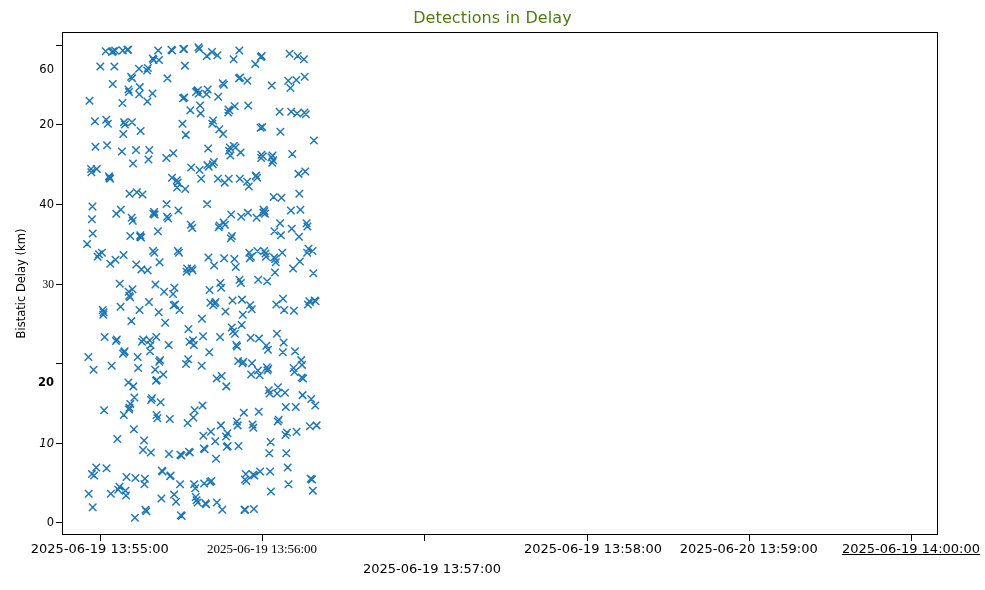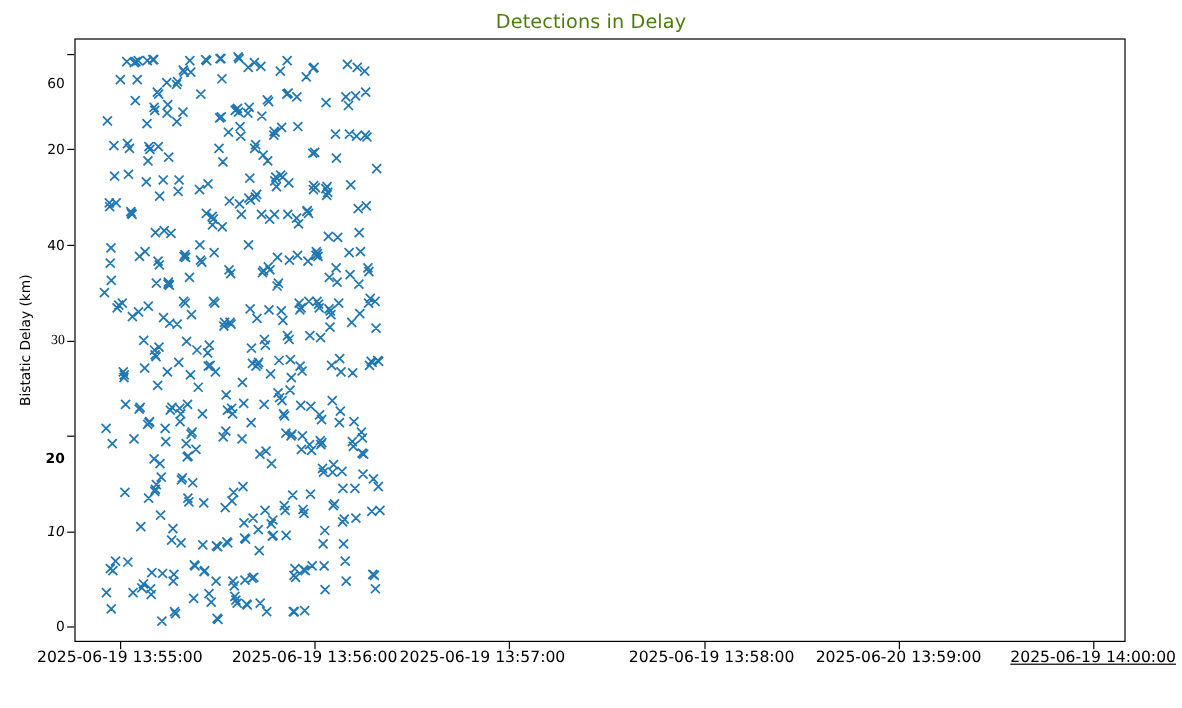--- a/index.html
+++ b/index.html
@@ -131,23 +131,23 @@
 
   <div id="axes">
     <svg id="plot-svg" viewBox="0 0 876 503" preserveAspectRatio="none" aria-hidden="true">
         <path d="M22.75 63.91L30.24 71.39M22.75 71.39L30.24 63.91M24.37 132.35L31.86 139.84M24.37 139.84L31.86 132.35M24.64 135.54L32.13 143.02M24.64 143.02L32.13 135.54M20.32 207.17L27.81 214.65M20.32 214.65L27.81 207.17M25.73 169.76L33.21 177.25M25.73 177.25L33.21 169.76M25.19 182.49L32.67 189.98M25.19 189.98L32.67 182.49M28.16 84.60L35.65 92.09M28.16 92.09L35.65 84.60M28.70 110.07L36.19 117.56M28.70 117.56L36.19 110.07M30.05 132.35L37.54 139.84M30.05 139.84L37.54 132.35M26.00 196.82L33.48 204.31M26.00 204.31L33.48 196.82M21.67 320.18L29.16 327.67M21.67 327.67L29.16 320.18M26.81 332.92L34.30 340.40M26.81 340.40L34.30 332.92M25.19 437.18L32.67 444.66M25.19 444.66L32.67 437.18M27.35 438.77L34.84 446.26M27.35 446.26L34.84 438.77M21.94 457.07L29.43 464.56M21.94 464.56L29.43 457.07M26.00 470.60L33.48 478.09M26.00 478.09L33.48 470.60M29.51 430.81L37.00 438.30M29.51 438.30L37.00 430.81M32.22 217.51L39.70 225.00M32.22 225.00L39.70 217.51M30.86 219.90L38.35 227.39M30.86 227.39L38.35 219.90M33.57 29.68L41.06 37.17M33.57 37.17L41.06 29.68M35.19 215.92L42.68 223.41M35.19 223.41L42.68 215.92M36.00 273.22L43.49 280.71M36.00 280.71L43.49 273.22M36.54 278.00L44.03 285.49M36.54 285.49L44.03 278.00M36.81 275.61L44.30 283.10M36.81 283.10L44.30 275.61M37.89 300.28L45.38 307.77M37.89 307.77L45.38 300.28M38.97 14.56L46.46 22.05M38.97 22.05L46.46 14.56M39.52 83.01L47.00 90.50M39.52 90.50L47.00 83.01M40.33 108.48L47.81 115.96M40.33 115.96L47.81 108.48M37.35 373.51L44.84 380.99M37.35 380.99L44.84 373.51M39.79 431.61L47.27 439.09M39.79 439.09L47.27 431.61M41.14 86.99L48.63 94.48M41.14 94.48L48.63 86.99M42.22 139.52L49.71 147.00M42.22 147.00L49.71 139.52M42.76 141.11L50.25 148.60M42.76 148.60L50.25 141.11M43.30 141.90L50.79 149.39M43.30 149.39L50.79 141.90M43.57 227.06L51.06 234.55M43.57 234.55L51.06 227.06M45.19 15.36L52.68 22.85M45.19 22.85L52.68 15.36M46.00 47.19L53.49 54.68M46.00 54.68L53.49 47.19M46.54 14.56L54.03 22.05M46.54 22.05L54.03 14.56M44.92 328.94L52.41 336.42M44.92 336.42L52.41 328.94M44.11 457.07L51.60 464.56M44.11 464.56L51.60 457.07M47.63 29.68L55.11 37.17M47.63 37.17L55.11 29.68M48.44 13.77L55.93 21.25M48.44 21.25L55.93 13.77M49.52 176.92L57.01 184.41M49.52 184.41L57.01 176.92M48.71 223.08L56.20 230.57M48.71 230.57L56.20 223.08M50.06 302.67L57.55 310.16M50.06 310.16L57.55 302.67M49.25 304.26L56.74 311.75M49.25 311.75L56.74 304.26M50.60 402.16L58.09 409.65M50.60 409.65L58.09 402.16M51.41 453.09L58.90 460.58M51.41 460.58L58.90 453.09M52.76 449.91L60.25 457.40M52.76 457.40L60.25 449.91M54.12 172.94L61.60 180.43M54.12 180.43L61.60 172.94M53.03 246.96L60.52 254.45M53.03 254.45L60.52 246.96M53.84 270.04L61.33 277.53M53.84 277.53L61.33 270.04M55.20 114.84L62.68 122.33M55.20 122.33L62.68 114.84M56.01 13.77L63.50 21.25M56.01 21.25L63.50 13.77M55.74 66.29L63.23 73.78M55.74 73.78L63.23 66.29M56.55 97.33L64.04 104.82M56.55 104.82L64.04 97.33M57.36 85.40L64.85 92.88M57.36 92.88L64.85 85.40M58.17 87.78L65.66 95.27M58.17 95.27L65.66 87.78M56.82 218.31L64.31 225.80M56.82 225.80L64.31 218.31M56.28 317.00L63.77 324.49M56.28 324.49L63.77 317.00M57.36 315.41L64.85 322.89M57.36 322.89L64.85 315.41M57.90 314.61L65.39 322.10M57.90 322.10L65.39 314.61M57.09 378.28L64.58 385.77M57.09 385.77L64.58 378.28M58.71 453.89L66.20 461.38M58.71 461.38L66.20 453.89M59.79 440.36L67.28 447.85M59.79 447.85L67.28 440.36M59.25 458.67L66.74 466.15M59.25 466.15L66.74 458.67M60.60 12.97L68.09 20.46M60.60 20.46L68.09 12.97M61.42 12.97L68.90 20.46M61.42 20.46L68.90 12.97M62.23 55.15L69.71 62.64M62.23 62.64L69.71 55.15M61.69 52.76L69.17 60.25M61.69 60.25L69.17 52.76M62.77 157.02L70.26 164.51M62.77 164.51L70.26 157.02M63.58 199.21L71.07 206.69M63.58 206.69L71.07 199.21M61.96 254.92L69.44 262.41M61.96 262.41L69.44 254.92M62.50 258.90L69.98 266.39M62.50 266.39L69.98 258.90M63.31 260.49L70.80 267.98M63.31 267.98L70.80 260.49M61.69 345.65L69.17 353.14M61.69 353.14L69.17 345.65M62.77 371.12L70.26 378.61M62.77 378.61L70.26 371.12M62.23 372.71L69.71 380.20M62.23 380.20L69.71 372.71M63.58 367.14L71.07 374.63M63.58 374.63L71.07 367.14M64.39 40.03L71.88 47.52M64.39 47.52L71.88 40.03M65.47 41.62L72.96 49.11M65.47 49.11L72.96 41.62M65.20 85.40L72.69 92.88M65.20 92.88L72.69 85.40M66.28 126.78L73.77 134.27M66.28 134.27L73.77 126.78M64.93 180.90L72.42 188.39M64.93 188.39L72.42 180.90M66.01 184.09L73.50 191.57M66.01 191.57L73.50 184.09M64.66 284.37L72.15 291.85M64.66 291.85L72.15 284.37M65.74 252.53L73.23 260.02M65.74 260.02L73.23 252.53M66.55 349.63L74.04 357.12M66.55 357.12L74.04 349.63M67.63 360.77L75.12 368.26M67.63 368.26L75.12 360.77M67.09 392.61L74.58 400.10M67.09 400.10L74.58 392.61M68.72 441.16L76.20 448.64M68.72 448.64L76.20 441.16M68.17 480.95L75.66 488.44M68.17 488.44L75.66 480.95M69.26 113.25L76.74 120.74M69.26 120.74L76.74 113.25M70.07 155.43L77.56 162.92M70.07 162.92L77.56 155.43M69.53 227.86L77.01 235.35M69.53 235.35L77.01 227.86M70.88 320.18L78.37 327.67M70.88 327.67L78.37 320.18M71.42 331.32L78.91 338.81M71.42 338.81L78.91 331.32M72.23 32.07L79.72 39.56M72.23 39.56L79.72 32.07M73.04 50.38L80.53 57.86M73.04 57.86L80.53 50.38M72.50 57.54L79.99 65.03M72.50 65.03L79.99 57.54M73.85 94.15L81.34 101.64M73.85 101.64L81.34 94.15M73.31 200.00L80.80 207.49M73.31 207.49L80.80 200.00M74.39 200.80L81.88 208.29M74.39 208.29L81.88 200.80M73.58 198.41L81.07 205.90M73.58 205.90L81.07 198.41M72.77 273.22L80.26 280.71M72.77 280.71L80.26 273.22M74.66 232.63L82.15 240.12M74.66 240.12L82.15 232.63M75.74 157.82L83.23 165.31M75.74 165.31L83.23 157.82M75.20 305.06L82.69 312.55M75.20 312.55L82.69 305.06M76.56 302.67L84.04 310.16M76.56 310.16L84.04 302.67M76.29 413.30L83.77 420.79M76.29 420.79L83.77 413.30M77.37 403.75L84.86 411.24M77.37 411.24L84.86 403.75M78.18 441.95L85.67 449.44M78.18 449.44L85.67 441.95M77.64 447.52L85.13 455.01M77.64 455.01L85.13 447.52M78.72 472.99L86.21 480.48M78.72 480.48L86.21 472.99M79.53 474.58L87.02 482.07M79.53 482.07L87.02 474.58M80.34 33.66L87.83 41.15M80.34 41.15L87.83 33.66M81.15 31.27L88.64 38.76M81.15 38.76L88.64 31.27M80.61 64.70L88.10 72.19M80.61 72.19L88.10 64.70M81.69 122.80L89.18 130.29M81.69 130.29L89.18 122.80M82.50 113.25L89.99 120.74M82.50 120.74L89.99 113.25M80.88 233.43L88.37 240.92M80.88 240.92L88.37 233.43M82.23 265.27L89.72 272.75M82.23 272.75L89.72 265.27M83.04 303.47L90.53 310.96M83.04 310.96L90.53 303.47M83.86 308.24L91.34 315.73M83.86 315.73L91.34 308.24M83.32 314.61L90.80 322.10M83.32 322.10L90.80 314.61M84.40 363.16L91.88 370.65M84.40 370.65L91.88 363.16M85.21 361.57L92.70 369.06M85.21 369.06L92.70 361.57M84.13 415.69L91.61 423.18M84.13 423.18L91.61 415.69M86.02 21.72L93.51 29.21M86.02 29.21L93.51 21.72M86.83 23.32L94.32 30.80M86.83 30.80L94.32 23.32M85.75 56.74L93.24 64.23M85.75 64.23L93.24 56.74M87.37 175.33L94.86 182.82M87.37 182.82L94.86 175.33M86.56 176.92L94.05 184.41M86.56 184.41L94.05 176.92M87.91 177.72L95.40 185.21M87.91 185.21L95.40 177.72M86.29 214.33L93.78 221.82M86.29 221.82L93.78 214.33M87.64 215.92L95.13 223.41M87.64 223.41L95.13 215.92M88.72 247.76L96.21 255.24M88.72 255.24L96.21 247.76M89.53 300.28L97.02 307.77M89.53 307.77L97.02 300.28M88.45 332.92L95.94 340.40M88.45 340.40L95.94 332.92M90.07 343.26L97.56 350.75M90.07 350.75L97.56 343.26M89.26 344.06L96.75 351.55M89.26 351.55L96.75 344.06M90.62 381.46L98.10 388.95M90.62 388.95L98.10 381.46M89.80 378.28L97.29 385.77M89.80 385.77L97.29 378.28M91.43 13.77L98.91 21.25M91.43 21.25L98.91 13.77M92.24 23.32L99.73 30.80M92.24 30.80L99.73 23.32M91.16 194.43L98.64 201.92M91.16 201.92L98.64 194.43M92.78 225.47L100.27 232.96M92.78 232.96L100.27 225.47M91.97 275.61L99.46 283.10M91.97 283.10L99.46 275.61M93.32 323.37L100.81 330.85M93.32 330.85L100.81 323.37M92.51 324.96L100.00 332.44M92.51 332.44L100.00 324.96M93.86 365.55L101.35 373.04M93.86 373.04L101.35 365.55M94.67 461.85L102.16 469.34M94.67 469.34L102.16 461.85M95.75 434.79L103.24 442.28M95.75 442.28L103.24 434.79M95.21 433.99L102.70 441.48M95.21 441.48L102.70 433.99M96.56 337.69L104.05 345.18M96.56 345.18L104.05 337.69M97.37 254.92L104.86 262.41M97.37 262.41L104.86 254.92M98.46 285.96L105.94 293.45M98.46 293.45L105.94 285.96M99.54 121.21L107.03 128.70M99.54 128.70L107.03 121.21M100.62 41.62L108.11 49.11M100.62 49.11L108.11 41.62M99.81 167.37L107.30 174.86M99.81 174.86L107.30 167.37M101.43 181.70L108.92 189.19M101.43 189.19L108.92 181.70M100.35 180.11L107.84 187.59M100.35 187.59L107.84 180.11M101.97 308.24L109.46 315.73M101.97 315.73L109.46 308.24M103.05 382.26L110.54 389.75M103.05 389.75L110.54 382.26M102.24 417.28L109.73 424.77M102.24 424.77L109.73 417.28M103.86 438.77L111.35 446.26M103.86 446.26L111.35 438.77M103.32 439.56L110.81 447.05M103.32 447.05L110.81 439.56M104.67 12.97L112.16 20.46M104.67 20.46L112.16 12.97M105.49 13.77L112.97 21.25M105.49 21.25L112.97 13.77M106.57 116.43L114.06 123.92M106.57 123.92L114.06 116.43M105.22 141.11L112.70 148.60M105.22 148.60L112.70 141.11M106.30 257.31L113.78 264.79M106.30 264.79L113.78 257.31M106.84 268.45L114.33 275.94M106.84 275.94L114.33 268.45M107.65 250.94L115.14 258.43M107.65 258.43L115.14 250.94M108.46 267.65L115.95 275.14M108.46 275.14L115.95 267.65M107.38 457.87L114.87 465.36M107.38 465.36L114.87 457.87M109.27 465.03L116.76 472.52M109.27 472.52L116.76 465.03M110.08 143.49L117.57 150.98M110.08 150.98L117.57 143.49M110.89 145.88L118.38 153.37M110.89 153.37L118.38 145.88M110.35 150.66L117.84 158.15M110.35 158.15L117.84 150.66M111.70 173.74L119.19 181.23M111.70 181.23L119.19 173.74M112.24 215.92L119.73 223.41M112.24 223.41L119.73 215.92M111.16 214.33L118.65 221.82M111.16 221.82L118.65 214.33M112.79 273.22L120.27 280.71M112.79 280.71L120.27 273.22M113.60 418.08L121.08 425.56M113.60 425.56L121.08 418.08M114.68 418.87L122.17 426.36M114.68 426.36L122.17 418.87M113.33 447.52L120.81 455.01M113.33 455.01L120.81 447.52M114.14 478.56L121.63 486.05M114.14 486.05L121.63 478.56M114.95 479.36L122.44 486.85M114.95 486.85L122.44 479.36M115.76 86.99L123.25 94.48M115.76 94.48L123.25 86.99M116.57 12.17L124.06 19.66M116.57 19.66L124.06 12.17M117.38 12.17L124.87 19.66M117.38 19.66L124.87 12.17M116.30 61.52L123.79 69.01M116.30 69.01L123.79 61.52M117.65 60.72L125.14 68.21M117.65 68.21L125.14 60.72M118.19 28.89L125.68 36.38M118.19 36.38L125.68 28.89M119.00 98.13L126.49 105.62M119.00 105.62L126.49 98.13M118.46 152.25L125.95 159.74M118.46 159.74L125.95 152.25M119.82 235.02L127.30 242.51M119.82 242.51L127.30 235.02M120.36 231.84L127.84 239.33M120.36 239.33L127.84 231.84M119.27 327.34L126.76 334.83M119.27 334.83L126.76 327.34M120.90 386.24L128.38 393.73M120.90 393.73L128.38 386.24M121.71 292.33L129.20 299.81M121.71 299.81L129.20 292.33M122.79 305.06L130.28 312.55M122.79 312.55L130.28 305.06M121.44 322.57L128.93 330.06M121.44 330.06L128.93 322.57M122.25 414.89L129.74 422.38M122.25 422.38L129.74 414.89M123.06 415.69L130.55 423.18M123.06 423.18L130.55 415.69M123.60 73.46L131.09 80.94M123.60 80.94L131.09 73.46M124.41 130.76L131.90 138.25M124.41 138.25L131.90 130.76M125.49 191.25L132.98 198.74M125.49 198.74L132.98 191.25M124.14 188.06L131.63 195.55M124.14 195.55L131.63 188.06M124.95 231.84L132.44 239.33M124.95 239.33L132.44 231.84M125.76 233.43L133.25 240.92M125.76 240.92L133.25 233.43M126.30 303.47L133.79 310.96M126.30 310.96L133.79 303.47M127.12 308.24L134.60 315.73M127.12 315.73L134.60 308.24M126.57 380.67L134.06 388.16M126.57 388.16L134.06 380.67M127.93 373.51L135.41 380.99M127.93 380.99L135.41 373.51M127.39 447.52L134.87 455.01M127.39 455.01L134.87 447.52M128.47 451.50L135.96 458.99M128.47 458.99L135.96 451.50M129.01 460.26L136.50 467.75M129.01 467.75L136.50 460.26M129.82 463.44L137.31 470.93M129.82 470.93L137.31 463.44M130.90 465.83L138.39 473.32M130.90 473.32L138.39 465.83M129.28 55.15L136.77 62.64M129.28 62.64L136.77 55.15M130.36 54.36L137.85 61.84M130.36 61.84L137.85 54.36M131.17 53.56L138.66 61.05M131.17 61.05L138.66 53.56M131.71 10.58L139.20 18.07M131.71 18.07L139.20 10.58M132.52 12.17L140.01 19.66M132.52 19.66L140.01 12.17M131.98 56.74L139.47 64.23M131.98 64.23L139.47 56.74M133.33 68.68L140.82 76.17M133.33 76.17L140.82 68.68M133.87 76.64L141.36 84.13M133.87 84.13L141.36 76.64M132.79 133.15L140.28 140.64M132.79 140.64L140.28 133.15M134.42 141.90L141.90 149.39M134.42 149.39L141.90 141.90M135.23 281.98L142.71 289.47M135.23 289.47L142.71 281.98M136.31 299.49L143.80 306.98M136.31 306.98L143.80 299.49M134.96 328.94L142.44 336.42M134.96 336.42L142.44 328.94M135.77 368.73L143.26 376.22M135.77 376.22L143.26 368.73M136.58 398.97L144.07 406.46M136.58 406.46L144.07 398.97M137.12 411.71L144.61 419.20M137.12 419.20L144.61 411.71M137.93 412.50L145.42 419.99M137.93 419.99L145.42 412.50M137.39 446.73L144.88 454.22M137.39 454.22L144.88 446.73M138.74 466.62L146.23 474.11M138.74 474.11L146.23 466.62M139.28 467.42L146.77 474.91M139.28 474.91L146.77 467.42M140.09 19.34L147.58 26.82M140.09 26.82L147.58 19.34M140.90 52.76L148.39 60.25M140.90 60.25L148.39 52.76M139.82 57.54L147.31 65.03M139.82 65.03L147.31 57.54M141.44 111.66L148.93 119.15M141.44 119.15L148.93 111.66M140.63 128.37L148.12 135.86M140.63 135.86L148.12 128.37M141.99 129.96L149.47 137.45M141.99 137.45L149.47 129.96M140.36 167.37L147.85 174.86M140.36 174.86L147.85 167.37M141.72 220.70L149.20 228.18M141.72 228.18L149.20 220.70M142.80 253.33L150.28 260.82M142.80 260.82L150.28 253.33M143.61 266.06L151.10 273.55M143.61 273.55L151.10 266.06M142.53 315.41L150.01 322.89M142.53 322.89L150.01 315.41M144.15 394.99L151.64 402.48M144.15 402.48L151.64 394.99M143.34 445.14L150.83 452.62M143.34 452.62L150.83 445.14M144.69 444.34L152.18 451.83M144.69 451.83L152.18 444.34M145.23 15.36L152.72 22.85M145.23 22.85L152.72 15.36M146.31 83.80L153.80 91.29M146.31 91.29L153.80 83.80M145.50 86.99L152.99 94.48M145.50 94.48L152.99 86.99M147.12 125.19L154.61 132.68M147.12 132.68L154.61 125.19M146.04 127.58L153.53 135.07M146.04 135.07L153.53 127.58M147.39 228.65L154.88 236.14M147.39 236.14L154.88 228.65M146.58 268.45L154.07 275.94M146.58 275.94L154.07 268.45M147.93 266.86L155.42 274.35M147.93 274.35L155.42 266.86M148.74 265.27L156.23 272.75M148.74 272.75L156.23 265.27M149.83 341.67L157.31 349.16M149.83 349.16L157.31 341.67M148.47 404.55L155.96 412.03M148.47 412.03L155.96 404.55M149.29 422.06L156.77 429.54M149.29 429.54L156.77 422.06M150.10 465.83L157.58 473.32M150.10 473.32L157.58 465.83M150.64 18.54L158.13 26.03M150.64 26.03L158.13 18.54M151.45 59.93L158.94 67.41M151.45 67.41L158.94 59.93M152.53 92.56L160.02 100.05M152.53 100.05L160.02 92.56M151.18 141.90L158.67 149.39M151.18 149.39L158.67 141.90M151.99 190.45L159.48 197.94M151.99 197.94L159.48 190.45M152.80 188.86L160.29 196.35M152.80 196.35L160.29 188.86M153.61 246.16L161.10 253.65M153.61 253.65L161.10 246.16M154.42 250.94L161.91 258.43M154.42 258.43L161.91 250.94M153.34 300.28L160.83 307.77M153.34 307.77L160.83 300.28M154.96 339.28L162.45 346.77M154.96 346.77L162.45 339.28M154.15 388.63L161.64 396.12M154.15 396.12L161.64 388.63M155.50 472.99L162.99 480.48M155.50 480.48L162.99 472.99M156.04 46.40L163.53 53.88M156.04 53.88L163.53 46.40M157.13 47.99L164.61 55.48M157.13 55.48L164.61 47.99M156.32 97.33L163.80 104.82M156.32 104.82L163.80 97.33M157.94 145.88L165.43 153.37M157.94 153.37L165.43 145.88M156.86 185.68L164.34 193.16M156.86 193.16L164.34 185.68M158.21 188.06L165.70 195.55M158.21 195.55L165.70 188.06M157.40 221.49L164.88 228.98M157.40 228.98L164.88 221.49M158.75 274.82L166.24 282.30M158.75 282.30L166.24 274.82M159.56 349.63L167.05 357.12M159.56 357.12L167.05 349.63M160.64 396.59L168.13 404.07M160.64 404.07L168.13 396.59M159.29 399.77L166.78 407.26M159.29 407.26L166.78 399.77M160.10 410.12L167.59 417.60M160.10 417.60L167.59 410.12M160.91 409.32L168.40 416.81M160.91 416.81L168.40 409.32M161.72 72.66L169.21 80.15M161.72 80.15L169.21 72.66M162.53 73.46L170.02 80.94M162.53 80.94L170.02 73.46M161.45 75.84L168.94 83.33M161.45 83.33L168.94 75.84M163.07 110.86L170.56 118.35M163.07 118.35L170.56 110.86M162.26 114.05L169.75 121.54M162.26 121.54L169.75 114.05M163.62 118.82L171.10 126.31M163.62 126.31L171.10 118.82M161.99 141.90L169.48 149.39M161.99 149.39L169.48 141.90M164.43 177.72L171.91 185.21M164.43 185.21L171.91 177.72M165.24 199.21L172.73 206.69M165.24 206.69L172.73 199.21M164.16 201.59L171.64 209.08M164.16 209.08L171.64 201.59M165.78 263.67L173.27 271.16M165.78 271.16L173.27 263.67M164.97 290.73L172.46 298.22M164.97 298.22L172.46 290.73M166.32 294.71L173.81 302.20M166.32 302.20L173.81 294.71M166.86 22.52L174.35 30.01M166.86 30.01L174.35 22.52M167.94 69.48L175.43 76.97M167.94 76.97L175.43 69.48M167.13 109.27L174.62 116.76M167.13 116.76L174.62 109.27M168.75 110.86L176.24 118.35M168.75 118.35L176.24 110.86M167.67 222.29L175.16 229.78M167.67 229.78L175.16 222.29M169.02 230.25L176.51 237.73M169.02 237.73L176.51 230.25M168.21 297.10L175.70 304.59M168.21 304.59L175.70 297.10M169.56 308.24L177.05 315.73M169.56 315.73L177.05 308.24M170.37 309.84L177.86 317.32M170.37 317.32L177.86 309.84M171.46 324.16L178.94 331.65M171.46 331.65L178.94 324.16M170.10 384.65L177.59 392.14M170.10 392.14L177.59 384.65M170.92 388.63L178.40 396.12M170.92 396.12L178.40 388.63M171.73 409.32L179.21 416.81M171.73 416.81L179.21 409.32M172.54 13.77L180.03 21.25M172.54 21.25L180.03 13.77M173.35 40.83L180.84 48.31M173.35 48.31L180.84 40.83M172.27 41.62L179.76 49.11M172.27 49.11L179.76 41.62M173.89 115.64L181.38 123.13M173.89 123.13L181.38 115.64M173.08 141.90L180.57 149.39M173.08 149.39L180.57 141.90M174.43 180.11L181.92 187.59M174.43 187.59L181.92 180.11M172.81 242.98L180.30 250.47M172.81 250.47L180.30 242.98M174.16 246.16L181.65 253.65M174.16 253.65L181.65 246.16M175.24 262.88L182.73 270.37M175.24 270.37L182.73 262.88M176.05 278.00L183.54 285.49M176.05 285.49L183.54 278.00M174.97 288.35L182.46 295.83M174.97 295.83L182.46 288.35M176.59 324.96L184.08 332.44M176.59 332.44L184.08 324.96M175.78 326.55L183.27 334.04M175.78 334.04L183.27 326.55M177.13 375.89L184.62 383.38M177.13 383.38L184.62 375.89M177.67 472.99L185.16 480.48M177.67 480.48L185.16 472.99M178.49 472.99L185.97 480.48M178.49 480.48L185.97 472.99M179.57 444.34L187.06 451.83M179.57 451.83L187.06 444.34M178.22 442.75L185.70 450.24M178.22 450.24L185.70 442.75M179.03 437.18L186.51 444.66M179.03 444.66L186.51 437.18M180.65 44.01L188.14 51.50M180.65 51.50L188.14 44.01M181.46 68.68L188.95 76.17M181.46 76.17L188.95 68.68M180.38 145.09L187.87 152.57M180.38 152.57L187.87 145.09M182.00 149.86L189.49 157.35M182.00 157.35L189.49 149.86M181.19 176.13L188.68 183.61M181.19 183.61L188.68 176.13M182.54 215.92L190.03 223.41M182.54 223.41L190.03 215.92M183.08 221.49L190.57 228.98M183.08 228.98L190.57 221.49M184.16 219.90L191.65 227.39M184.16 227.39L191.65 219.90M183.35 268.45L190.84 275.94M183.35 275.94L190.84 268.45M184.97 272.43L192.46 279.92M184.97 279.92L192.46 272.43M183.89 301.08L191.38 308.57M183.89 308.57L191.38 301.08M185.24 326.55L192.73 334.04M185.24 334.04L192.73 326.55M184.43 337.69L191.92 345.18M184.43 345.18L191.92 337.69M185.79 387.83L193.27 395.32M185.79 395.32L193.27 387.83M186.60 391.02L194.08 398.50M186.60 398.50L194.08 391.02M187.68 438.77L195.17 446.26M187.68 446.26L195.17 438.77M186.33 437.97L193.81 445.46M186.33 445.46L193.81 437.97M187.14 472.20L194.63 479.68M187.14 479.68L194.63 472.20M188.49 27.30L195.98 34.78M188.49 34.78L195.98 27.30M189.30 138.72L196.79 146.21M189.30 146.21L196.79 138.72M190.38 141.11L197.87 148.60M190.38 148.60L197.87 141.11M189.03 139.52L196.52 147.00M189.03 147.00L196.52 139.52M189.84 180.90L197.33 188.39M189.84 188.39L197.33 180.90M190.65 214.33L198.14 221.82M190.65 221.82L198.14 214.33M191.46 242.98L198.95 250.47M191.46 250.47L198.95 242.98M192.27 301.88L199.76 309.36M192.27 309.36L199.76 301.88M191.19 333.71L198.68 341.20M191.19 341.20L198.68 333.71M192.82 338.49L200.30 345.98M192.82 345.98L200.30 338.49M192.00 375.10L199.49 382.59M192.00 382.59L199.49 375.10M193.36 434.79L200.84 442.28M193.36 442.28L200.84 434.79M194.17 20.13L201.66 27.62M194.17 27.62L201.66 20.13M194.98 19.34L202.47 26.82M194.98 26.82L202.47 19.34M193.90 90.97L201.38 98.45M193.90 98.45L201.38 90.97M195.52 90.17L203.01 97.66M195.52 97.66L203.01 90.17M194.71 118.03L202.20 125.51M194.71 125.51L202.20 118.03M196.06 119.62L203.55 127.11M196.06 127.11L203.55 119.62M194.44 121.21L201.93 128.70M194.44 128.70L201.93 121.21M196.87 172.94L204.36 180.43M196.87 180.43L204.36 172.94M197.68 174.53L205.17 182.02M197.68 182.02L205.17 174.53M196.60 176.13L204.09 183.61M196.60 183.61L204.09 176.13M198.22 176.92L205.71 184.41M198.22 184.41L205.71 176.92M197.41 214.33L204.90 221.82M197.41 221.82L204.90 214.33M198.76 216.72L206.25 224.20M198.76 224.20L206.25 216.72M199.30 219.90L206.79 227.39M199.30 227.39L206.79 219.90M200.39 244.57L207.87 252.06M200.39 252.06L207.87 244.57M199.57 309.04L207.06 316.53M199.57 316.53L207.06 309.04M201.20 313.02L208.68 320.51M201.20 320.51L208.68 313.02M200.12 330.53L207.60 338.02M200.12 338.02L207.60 330.53M201.47 332.12L208.96 339.61M201.47 339.61L208.96 332.12M200.66 333.71L208.14 341.20M200.66 341.20L208.14 333.71M202.01 353.61L209.50 361.10M202.01 361.10L209.50 353.61M202.82 356.79L210.31 364.28M202.82 364.28L210.31 356.79M203.90 405.34L211.39 412.83M203.90 412.83L211.39 405.34M202.55 416.48L210.04 423.97M202.55 423.97L210.04 416.48M203.36 434.79L210.85 442.28M203.36 442.28L210.85 434.79M204.17 454.69L211.66 462.17M204.17 462.17L211.66 454.69M204.98 48.78L212.47 56.27M204.98 56.27L212.47 48.78M205.79 118.82L213.28 126.31M205.79 126.31L213.28 118.82M204.71 120.41L212.20 127.90M204.71 127.90L212.20 120.41M206.33 123.60L213.82 131.09M206.33 131.09L213.82 123.60M205.52 125.99L213.01 133.47M205.52 133.47L213.01 125.99M206.87 160.21L214.36 167.70M206.87 167.70L214.36 160.21M207.69 194.43L215.17 201.92M207.69 201.92L215.17 194.43M208.50 222.29L215.98 229.78M208.50 229.78L215.98 222.29M207.42 220.70L214.90 228.18M207.42 228.18L214.90 220.70M209.04 225.47L216.53 232.96M209.04 232.96L216.53 225.47M208.23 235.82L215.71 243.31M208.23 243.31L215.71 235.82M209.58 267.65L217.07 275.14M209.58 275.14L217.07 267.65M210.12 297.10L217.61 304.59M210.12 304.59L217.61 297.10M211.20 350.43L218.69 357.91M211.20 357.91L218.69 350.43M210.39 356.79L217.88 364.28M210.39 364.28L217.88 356.79M212.01 383.06L219.50 390.54M212.01 390.54L219.50 383.06M210.93 384.65L218.42 392.14M210.93 392.14L218.42 384.65M212.82 75.05L220.31 82.54M212.82 82.54L220.31 75.05M213.63 94.95L221.12 102.43M213.63 102.43L221.12 94.95M214.72 161.00L222.20 168.49M214.72 168.49L222.20 161.00M213.36 186.47L220.85 193.96M213.36 193.96L220.85 186.47M214.17 198.41L221.66 205.90M214.17 205.90L221.66 198.41M215.53 215.92L223.01 223.41M215.53 223.41L223.01 215.92M216.34 262.08L223.83 269.57M216.34 269.57L223.83 262.08M217.42 273.22L224.91 280.71M217.42 280.71L224.91 273.22M216.07 315.41L223.56 322.89M216.07 322.89L223.56 315.41M216.88 305.86L224.37 313.34M216.88 313.34L224.37 305.86M218.23 356.00L225.72 363.48M218.23 363.48L225.72 356.00M219.04 370.32L226.53 377.81M219.04 377.81L226.53 370.32M220.12 395.79L227.61 403.28M220.12 403.28L227.61 395.79M218.77 398.18L226.26 405.67M218.77 405.67L226.26 398.18M219.58 416.48L227.07 423.97M219.58 423.97L227.07 416.48M220.93 430.81L228.42 438.30M220.93 438.30L228.42 430.81M221.74 447.52L229.23 455.01M221.74 455.01L229.23 447.52M222.83 16.95L230.31 24.44M222.83 24.44L230.31 16.95M221.47 44.01L228.96 51.50M221.47 51.50L228.96 44.01M223.64 51.17L231.13 58.66M223.64 58.66L231.13 51.17M224.45 75.05L231.94 82.54M224.45 82.54L231.94 75.05M225.53 117.23L233.02 124.72M225.53 124.72L233.02 117.23M224.18 173.74L231.67 181.23M224.18 181.23L231.67 173.74M224.99 192.04L232.48 199.53M224.99 199.53L232.48 192.04M226.34 231.84L233.83 239.33M226.34 239.33L233.83 231.84M227.15 274.02L234.64 281.51M227.15 281.51L234.64 274.02M228.23 314.61L235.72 322.10M228.23 322.10L235.72 314.61M226.88 331.32L234.37 338.81M226.88 338.81L234.37 331.32M227.69 335.30L235.18 342.79M227.69 342.79L235.18 335.30M229.04 370.32L236.53 377.81M229.04 377.81L236.53 370.32M229.86 394.99L237.34 402.48M229.86 402.48L237.34 394.99M230.94 19.34L238.43 26.82M230.94 26.82L238.43 19.34M229.59 43.21L237.07 50.70M229.59 50.70L237.07 43.21M230.40 76.64L237.88 84.13M230.40 84.13L237.88 76.64M231.75 137.13L239.24 144.62M231.75 144.62L239.24 137.13M232.56 157.02L240.05 164.51M232.56 164.51L240.05 157.02M233.64 172.94L241.13 180.43M233.64 180.43L241.13 172.94M232.29 200.00L239.78 207.49M232.29 207.49L239.78 200.00M233.10 224.68L240.59 232.16M233.10 232.16L240.59 224.68M234.45 323.37L241.94 330.85M234.45 330.85L241.94 323.37M235.26 328.14L242.75 335.63M235.26 335.63L242.75 328.14M236.34 341.67L243.83 349.16M236.34 349.16L243.83 341.67M234.99 340.87L242.48 348.36M234.99 348.36L242.48 340.87M235.80 358.38L243.29 365.87M235.80 365.87L243.29 358.38M237.16 22.52L244.64 30.01M237.16 30.01L244.64 22.52M237.97 40.03L245.46 47.52M237.97 47.52L245.46 40.03M239.05 77.44L246.54 84.92M239.05 84.92L246.54 77.44M237.70 75.84L245.18 83.33M237.70 83.33L245.18 75.84M238.51 134.74L246.00 142.23M238.51 142.23L246.00 134.74M239.86 186.47L247.35 193.96M239.86 193.96L247.35 186.47M240.67 189.66L248.16 197.14M240.67 197.14L248.16 189.66M241.75 211.94L249.24 219.43M241.75 219.43L249.24 211.94M240.40 215.92L247.89 223.41M240.40 223.41L247.89 215.92M241.21 267.65L248.70 275.14M241.21 275.14L248.70 267.65M242.56 264.47L250.05 271.96M242.56 271.96L250.05 264.47M243.37 265.27L250.86 272.75M243.37 272.75L250.86 265.27M244.46 362.36L251.94 369.85M244.46 369.85L251.94 362.36M243.10 389.42L250.59 396.91M243.10 396.91L250.59 389.42M243.92 441.95L251.40 449.44M243.92 449.44L251.40 441.95M245.27 442.75L252.76 450.24M245.27 450.24L252.76 442.75M246.08 453.89L253.57 461.38M246.08 461.38L253.57 453.89M247.16 103.70L254.65 111.19M247.16 111.19L254.65 103.70M245.81 214.33L253.30 221.82M245.81 221.82L253.30 214.33M246.62 236.61L254.11 244.10M246.62 244.10L254.11 236.61M247.97 263.67L255.46 271.16M247.97 271.16L255.46 263.67M248.78 264.47L256.27 271.96M248.78 271.96L256.27 264.47M249.86 388.63L257.35 396.12M249.86 396.12L257.35 388.63M248.51 368.73L256.00 376.22M248.51 376.22L256.00 368.73" stroke="#1f77b4" stroke-width="1.45" fill="none" stroke-linecap="butt"></path>
       </svg>
   </div>
 
   <div id="xtick-group">
       <div class="xtick-label" style="left: 99.8519px;">2025-06-19 13:55:00</div>
       <div class="xtick-mark" style="left: 99.8519px;"></div>
-      <div class="xtick-label" style="left: 262.074px;">2025-06-19 13:56:00</div>
+      <div class="xtick-label" style="left: 262.074px; font-family: Liberation Serif, serif;">2025-06-19 13:56:00</div>
       <div class="xtick-mark" style="left: 262.074px;"></div>
-      <div class="xtick-label" style="left: 402px;">2025-06-19 13:57:00</div>
+      <div class="xtick-label" style="left: 432px; margin-top: 20px;">2025-06-19 13:57:00</div>
       <div class="xtick-mark" style="left: 424.296px;"></div>
       <div class="xtick-label" style="left: 593px;">2025-06-19 13:58:00</div>
       <div class="xtick-mark" style="left: 586.519px;"></div>
       <div class="xtick-label" style="left: 748.741px;">2025-06-20 13:59:00</div>
       <div class="xtick-mark" style="left: 748.741px;"></div>
       <div class="xtick-label" style="left: 910.963px; text-decoration: underline;">2025-06-19 14:00:00</div>
       <div class="xtick-mark" style="left: 910.963px;"></div>
     </div>
 
 <div class="ytick-mark" style="top: 522.266px;"></div>

